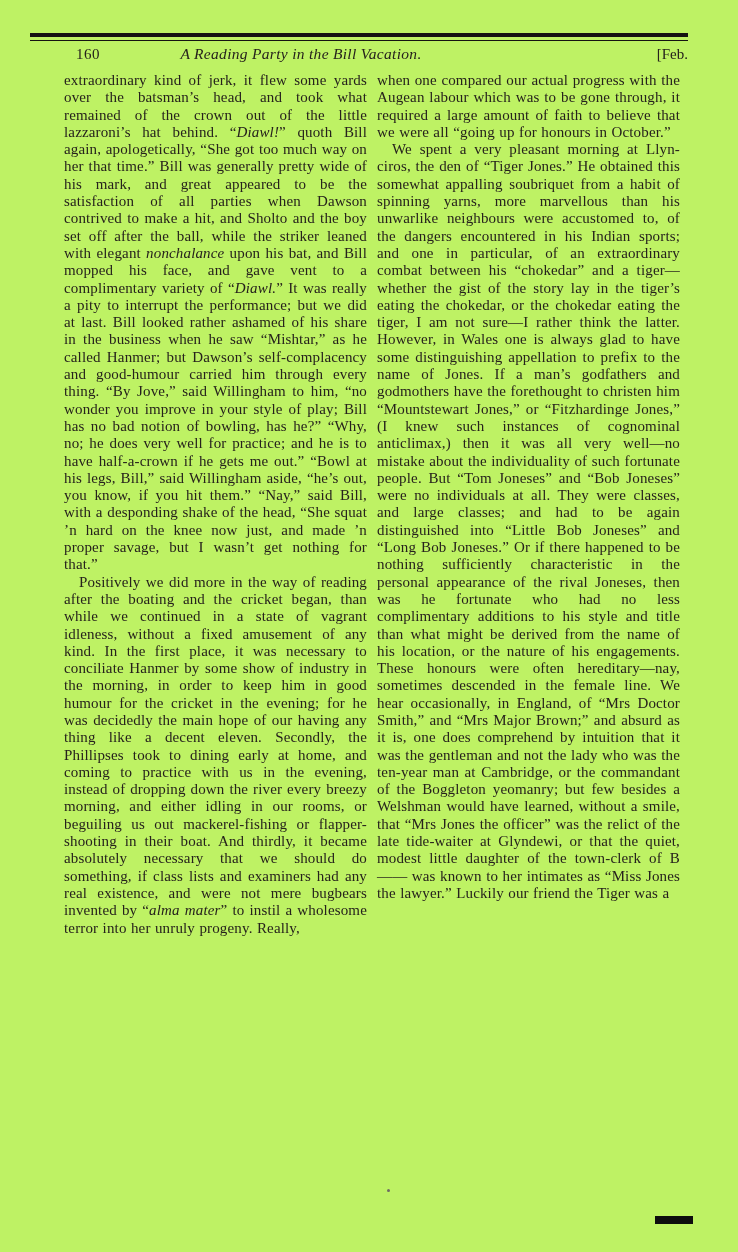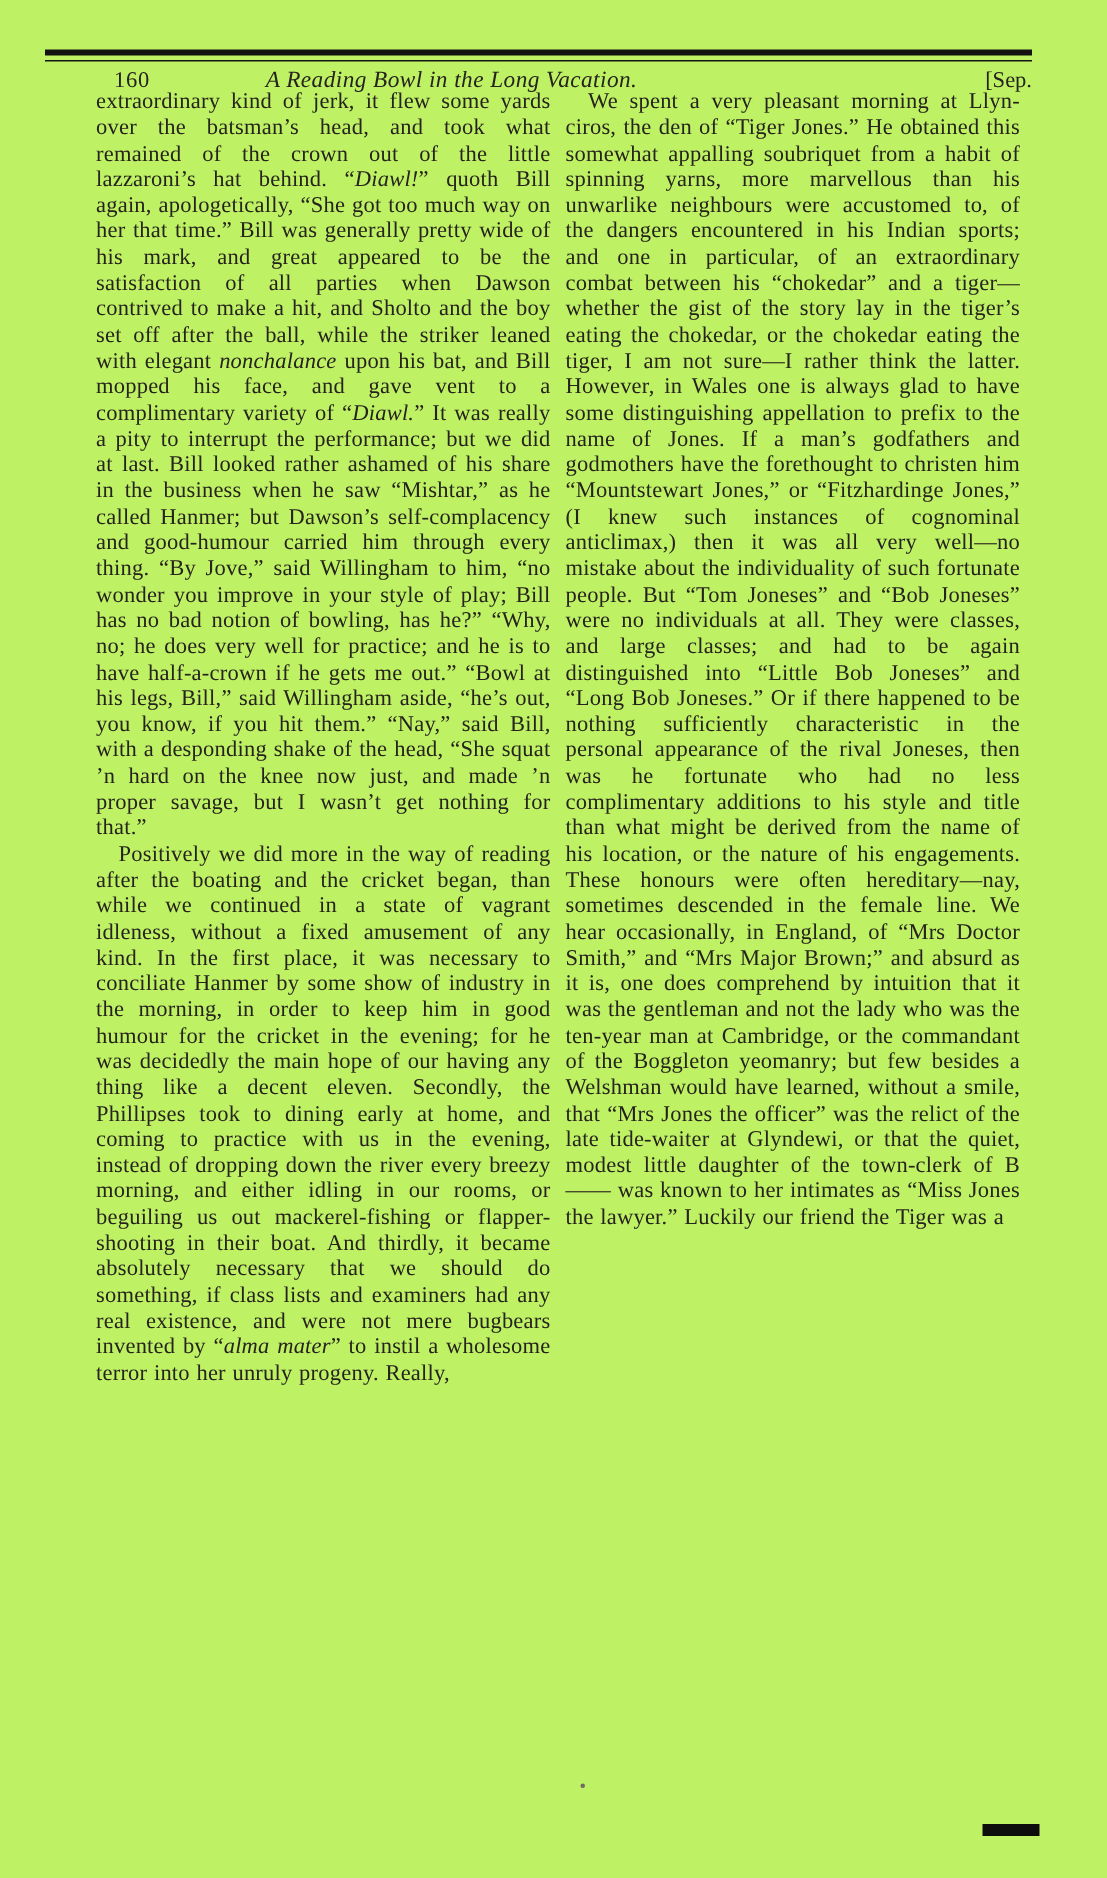--- a/index.html
+++ b/index.html
@@ -40,21 +40,21 @@
   }
   .issue-label {
     position: absolute;
     right: 50px;
     top: 46px;
     font-size: 15px;
   }
   .columns {
     position: absolute;
     left: 64px;
-    top: 60px;
+    top: 72px;
     width: 624px;
     display: flex;
     gap: 10px;
   }
   .col {
     width: 303px;
     text-align: justify;
     font-size: 15px;
     line-height: 17.3px;
     letter-spacing: 0.15px;
@@ -80,28 +80,29 @@
     border-radius: 50%;
     background: #6f6b64;
   }
 </style>
 </head>
 <body>
 
 <div class="page">
   <div class="top-rule"></div>
   <div class="page-num">160</div>
-  <div class="running-title">A Reading Bowl in the Long Vacation.</div>
-  <div class="issue-label">[Sep.</div>
+  <div class="running-title">A Reading Party in the Bill Vacation.</div>
+  <div class="issue-label">[Feb.</div>
 
   <div class="columns">
     <div class="col">
         <p><span>extraordinary kind of jerk, it flew some yards over the batsman’s head, and took what remained of the crown out of the little lazzaroni’s hat behind. “</span><em>Diawl!</em><span>” quoth Bill again, apologetically, “She got too much way on her that time.” Bill was generally pretty wide of his mark, and great appeared to be the satisfaction of all parties when Dawson contrived to make a hit, and Sholto and the boy set off after the ball, while the striker leaned with elegant </span><em>nonchalance</em><span> upon his bat, and Bill mopped his face, and gave vent to a complimentary variety of “</span><em>Diawl.</em><span>” It was really a pity to interrupt the performance; but we did at last. Bill looked rather ashamed of his share in the business when he saw “Mishtar,” as he called Hanmer; but Dawson’s self-complacency and good-humour carried him through every thing. “By Jove,” said Willingham to him, “no wonder you improve in your style of play; Bill has no bad notion of bowling, has he?” “Why, no; he does very well for practice; and he is to have half-a-crown if he gets me out.” “Bowl at his legs, Bill,” said Willingham aside, “he’s out, you know, if you hit them.” “Nay,” said Bill, with a desponding shake of the head, “She squat ’n hard on the knee now just, and made ’n proper savage, but I wasn’t get nothing for that.”</span></p>
         <p class="indent"><span>Positively we did more in the way of reading after the boating and the cricket began, than while we continued in a state of vagrant idleness, without a fixed amusement of any kind. In the first place, it was necessary to conciliate Hanmer by some show of industry in the morning, in order to keep him in good humour for the cricket in the evening; for he was decidedly the main hope of our having any thing like a decent eleven. Secondly, the Phillipses took to dining early at home, and coming to practice with us in the evening, instead of dropping down the river every breezy morning, and either idling in our rooms, or beguiling us out mackerel-fishing or flapper-shooting in their boat. And thirdly, it became absolutely necessary that we should do something, if class lists and examiners had any real existence, and were not mere bugbears invented by “</span><em>alma mater</em><span>” to instil a wholesome terror into her unruly progeny. Really,</span></p>
       </div>
     <div class="col">
+        <p><span>when one compared our actual progress with the Augean labour which was to be gone through, it required a large amount of faith to believe that we were all “going up for honours in October.”</span></p>
         <p class="indent"><span>We spent a very pleasant morning at Llyn-ciros, the den of “Tiger Jones.” He obtained this somewhat appalling soubriquet from a habit of spinning yarns, more marvellous than his unwarlike neighbours were accustomed to, of the dangers encountered in his Indian sports; and one in particular, of an extraordinary combat between his “chokedar” and a tiger—whether the gist of the story lay in the tiger’s eating the chokedar, or the chokedar eating the tiger, I am not sure—I rather think the latter. However, in Wales one is always glad to have some distinguishing appellation to prefix to the name of Jones. If a man’s godfathers and godmothers have the forethought to christen him “Mountstewart Jones,” or “Fitzhardinge Jones,” (I knew such instances of cognominal anticlimax,) then it was all very well—no mistake about the individuality of such fortunate people. But “Tom Joneses” and “Bob Joneses” were no individuals at all. They were classes, and large classes; and had to be again distinguished into “Little Bob Joneses” and “Long Bob Joneses.” Or if there happened to be nothing sufficiently characteristic in the personal appearance of the rival Joneses, then was he fortunate who had no less complimentary additions to his style and title than what might be derived from the name of his location, or the nature of his engagements. These honours were often hereditary—nay, sometimes descended in the female line. We hear occasionally, in England, of “Mrs Doctor Smith,” and “Mrs Major Brown;” and absurd as it is, one does comprehend by intuition that it was the gentleman and not the lady who was the ten-year man at Cambridge, or the commandant of the Boggleton yeomanry; but few besides a Welshman would have learned, without a smile, that “Mrs Jones the officer” was the relict of the late tide-waiter at Glyndewi, or that the quiet, modest little daughter of the town-clerk of B—— was known to her intimates as “Miss Jones the lawyer.” Luckily our friend the Tiger was a</span></p>
       </div>
   </div>
 
   <div class="speck"></div>
   <div class="ink-mark"></div>
 </div>
 
 </body></html>

